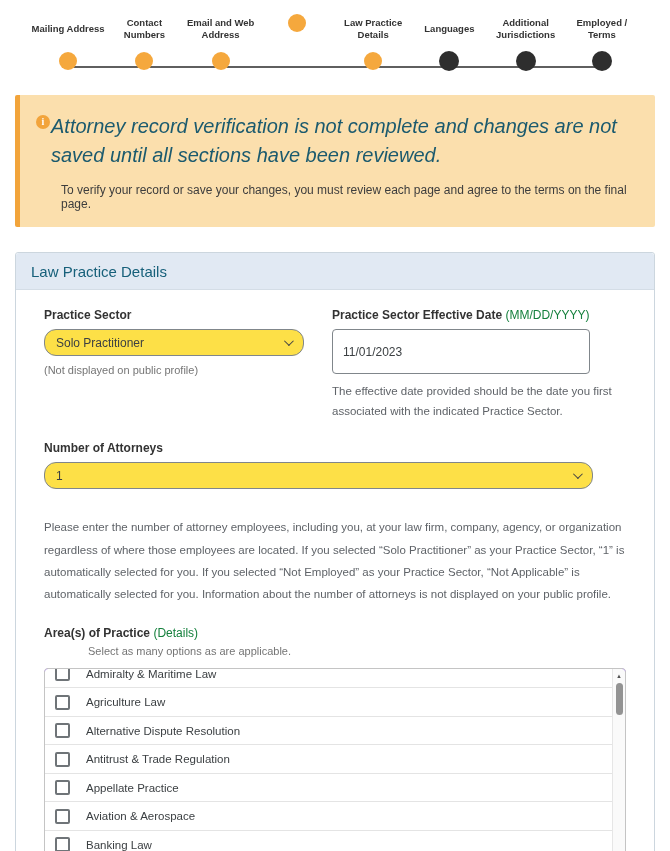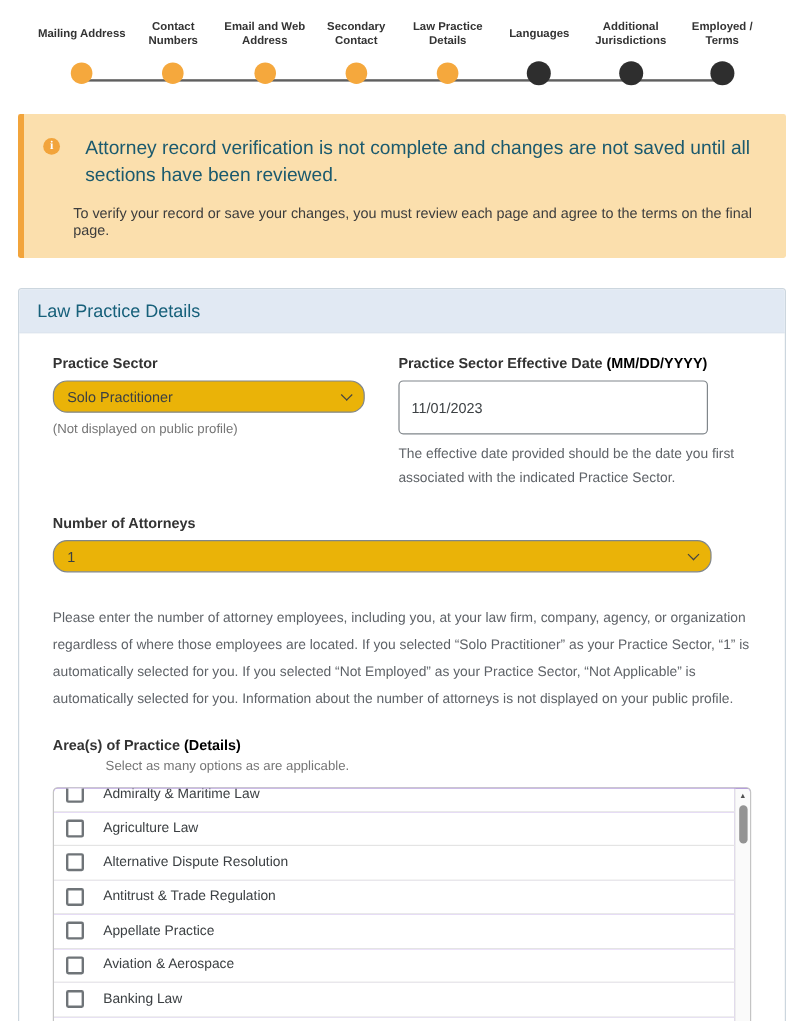--- a/index.html
+++ b/index.html
@@ -17,40 +17,40 @@
   .step-dot { width:18px; height:18px; border-radius:50%; margin-top:4px; background:#f5a83d; }
   .step.upcoming .step-dot { width:20px; height:20px; margin-top:3px; background:#2e2e2e; }
 
   
   .banner { margin:24px 15px 0 15px; background:#fbdfad; border-left:5px solid #f2a43b;
     border-radius:2px; padding:17px 20px 16px 16px; }
   .banner-head { display:flex; align-items:flex-start; }
   .info-icon { flex:0 0 auto; width:14px; height:14px; border-radius:50%; background:#f2a43b;
     color:#fff; font-size:10px; font-weight:bold; text-align:center; line-height:14px;
     font-family:"Liberation Serif", serif; margin-top:3px; }
-  .banner-title { margin-left:21px; font-size:16px; line-height:1.45; color:#1b5a6e; max-width:592px; }
+  .banner-title { margin-left:1px; font-size:20px; line-height:1.45; color:#1b5a6e; max-width:592px;font-style:italic; }
   .banner-body { margin:13px 0 0 25px; font-size:12px; color:#3d3d3d; }
 
   
   .card { margin:25px 15px 0 15px; border:1px solid #ccd6de; border-radius:3px; background:#fff; }
   .card-header { background:#e1e9f3; padding:10px 15px 9px 15px; border-bottom:1px solid #d4dde6;
     border-radius:3px 3px 0 0; }
   .card-header h2 { font-size:15px; font-weight:500; color:#17607a; }
   .card-body { padding:18px 28px 26px 28px; }
 
   .field-label { font-size:12px; font-weight:bold; color:#333; margin-bottom:7px; }
-  .label-suffix { font-weight:bold; color:#000000; }
+  .label-suffix { font-weight:normal; color:#15803d; }
   .helper { font-size:11px; color:#757575; margin-top:8px; }
   .helper-sm { font-size:11.5px; color:#5f6368; line-height:1.7; margin-top:8px; }
 
   .two-col { display:flex; }
   .col-left { width:260px; flex:0 0 auto; }
   .col-right { flex:1; margin-left:28px; }
 
-  .select { height:27px; border:1px solid #80868b; border-radius:12px; background:#eab308;
+  .select { height:27px; border:1px solid #80868b; border-radius:12px; background:#fde047;
     display:flex; align-items:center; justify-content:space-between; padding:0 11px;
     font-size:12px; color:#3c4043; cursor:pointer; }
   .chevron-down { width:7px; height:7px; border-right:1.6px solid #444; border-bottom:1.6px solid #444;
     transform:rotate(45deg) translateY(-2px); margin-right:1px; }
   .text-input { width:258px; height:45px; border:1px solid #80868b; border-radius:4px;
     padding:0 10px; font-size:12px; color:#3c4043; font-family:"Liberation Sans", sans-serif; }
   .block-field { margin-top:20px; }
   .select-wide { width:549px; max-width:100%; }
   .long-helper { font-size:11.5px; color:#5f6368; line-height:1.95; margin-top:27px; }
 
@@ -85,21 +85,20 @@
     </div>
     <div class="step complete">
       <div class="step-label">Contact Numbers</div>
       <div class="step-dot"></div>
     </div>
     <div class="step complete">
       <div class="step-label">Email and Web Address</div>
       <div class="step-dot"></div>
     </div>
     <div class="step complete">
-      <div class="step-label">Secondary Contact</div>
       <div class="step-dot"></div>
     </div>
     <div class="step current">
       <div class="step-label">Law Practice Details</div>
       <div class="step-dot"></div>
     </div>
     <div class="step upcoming">
       <div class="step-label">Languages</div>
       <div class="step-dot"></div>
     </div>

